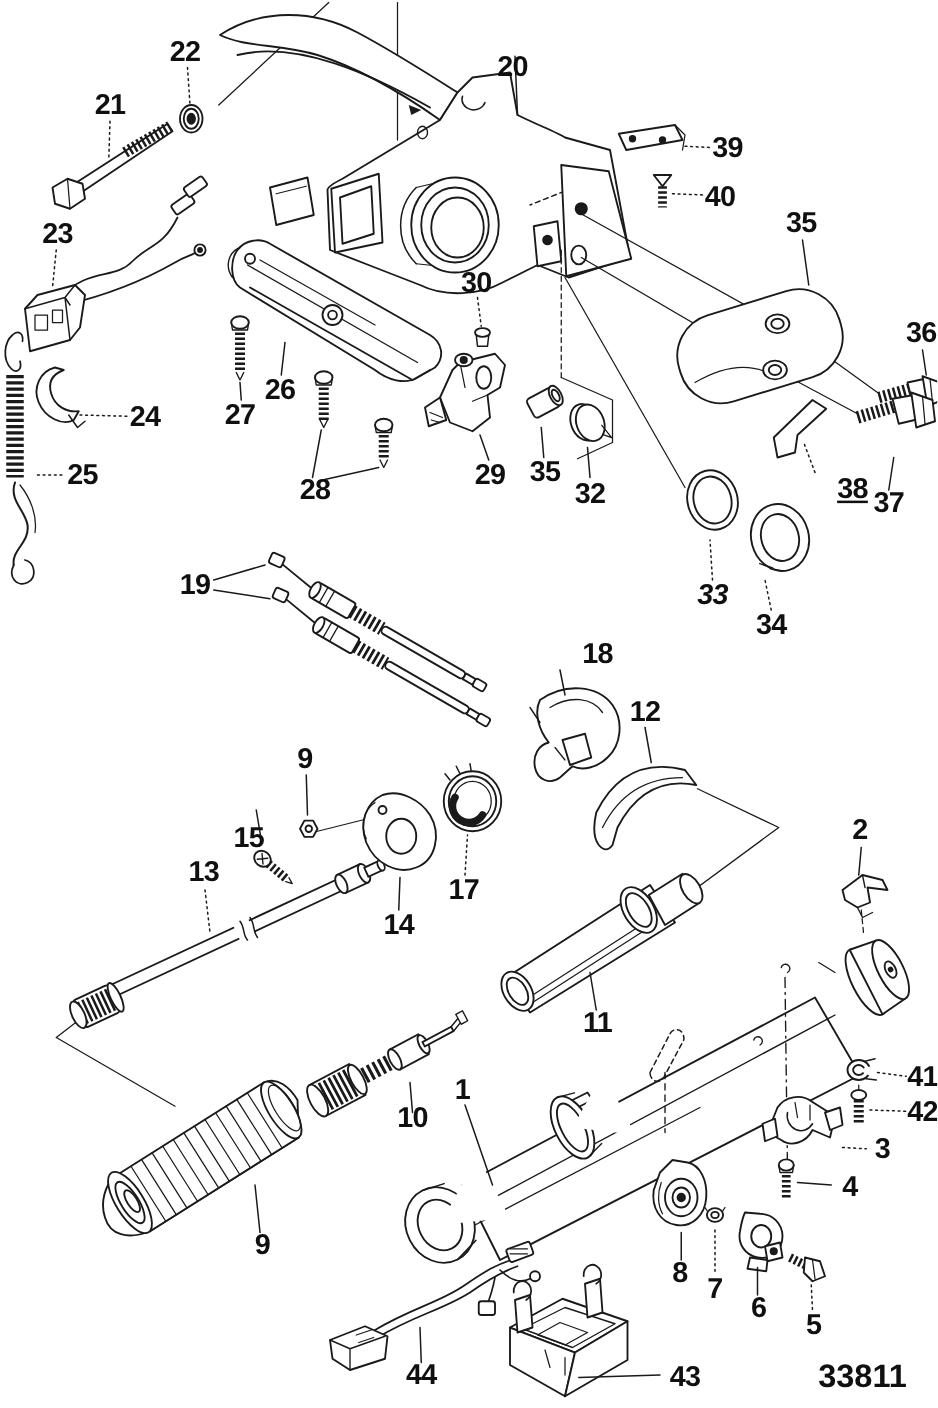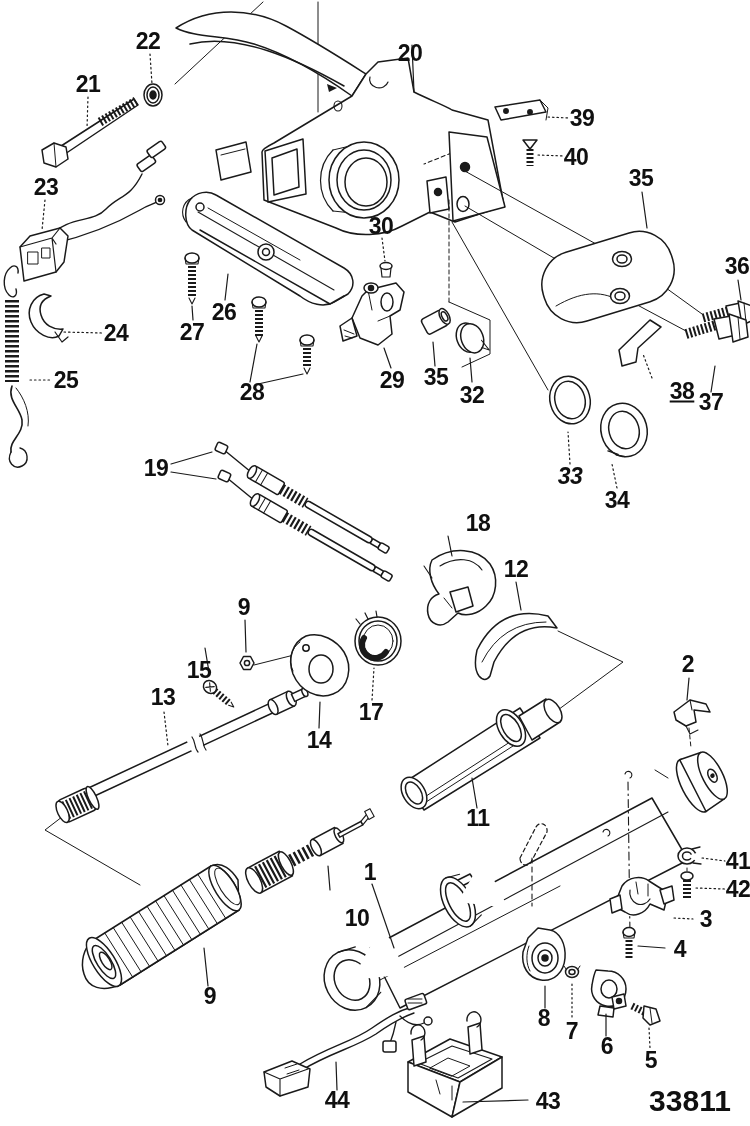--- a/index.html
+++ b/index.html
@@ -4,21 +4,21 @@
 <style>
   html,body{margin:0;padding:0;background:#fff;}
   .stage{position:relative;width:750px;height:1126px;background:#ffffff;overflow:hidden;
          font-family:"Liberation Sans",sans-serif;}
   .stage svg{position:absolute;left:0;top:0;}
   #callout-layer{position:absolute;left:0;top:0;width:100%;height:100%;pointer-events:none;}
   .callout{position:absolute;transform:translate(-50%,-50%);
            font-weight:bold;font-size:23px;letter-spacing:-0.5px;color:#101010;
            font-family:"Liberation Sans",sans-serif;white-space:nowrap;}
   .partnum{position:absolute;left:690px;top:1101px;transform:translate(-50%,-50%);
-           font-weight:bold;font-size:30px;letter-spacing:0;color:#101010;
+           font-weight:bold;font-size:26px;letter-spacing:0;color:#101010;
            font-family:"Liberation Sans",sans-serif;}
 </style>
 </head>
 <body>
 
 <div class="stage">
 <svg width="750" height="1126" viewBox="0 0 750 1126">
 <g stroke="#1a1a1a" stroke-width="1.5" fill="none" stroke-linecap="round" stroke-linejoin="round">
 
   <g stroke-width="1">
@@ -506,21 +506,21 @@
 <div id="callout-layer">
       <span class="callout" style="left: 370px; top: 872px;">1</span>
       <span class="callout" style="left: 688px; top: 664px;">2</span>
       <span class="callout" style="left: 706px; top: 919px;">3</span>
       <span class="callout" style="left: 680px; top: 949px;">4</span>
       <span class="callout" style="left: 651px; top: 1060px;">5</span>
       <span class="callout" style="left: 607px; top: 1046px;">6</span>
       <span class="callout" style="left: 572px; top: 1031px;">7</span>
       <span class="callout" style="left: 544px; top: 1018px;">8</span>
       <span class="callout" style="left: 210px; top: 996px;">9</span>
-      <span class="callout" style="left: 330px; top: 918px; margin-left: 27px;">10</span>
+      <span class="callout" style="left: 330px; top: 894px;">10</span>
       <span class="callout" style="left: 478px; top: 818px;">11</span>
       <span class="callout" style="left: 516px; top: 569px;">12</span>
       <span class="callout" style="left: 163px; top: 697px;">13</span>
       <span class="callout" style="left: 319px; top: 740px;">14</span>
       <span class="callout" style="left: 199px; top: 634px; margin-top: 36px;">15</span>
       <span class="callout" style="left: 244px; top: 607px;">9</span>
       <span class="callout" style="left: 371px; top: 712px;">17</span>
       <span class="callout" style="left: 446px; top: 523px; margin-left: 32px;">18</span>
       <span class="callout" style="left: 156px; top: 468px;">19</span>
       <span class="callout" style="left: 410px; top: 31px; margin-top: 22px;">20</span>

